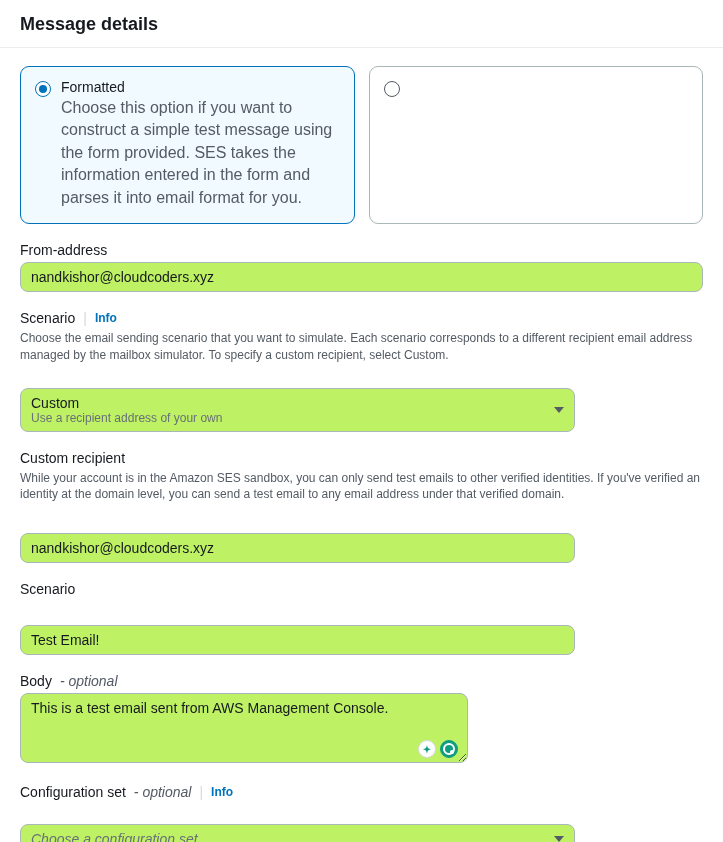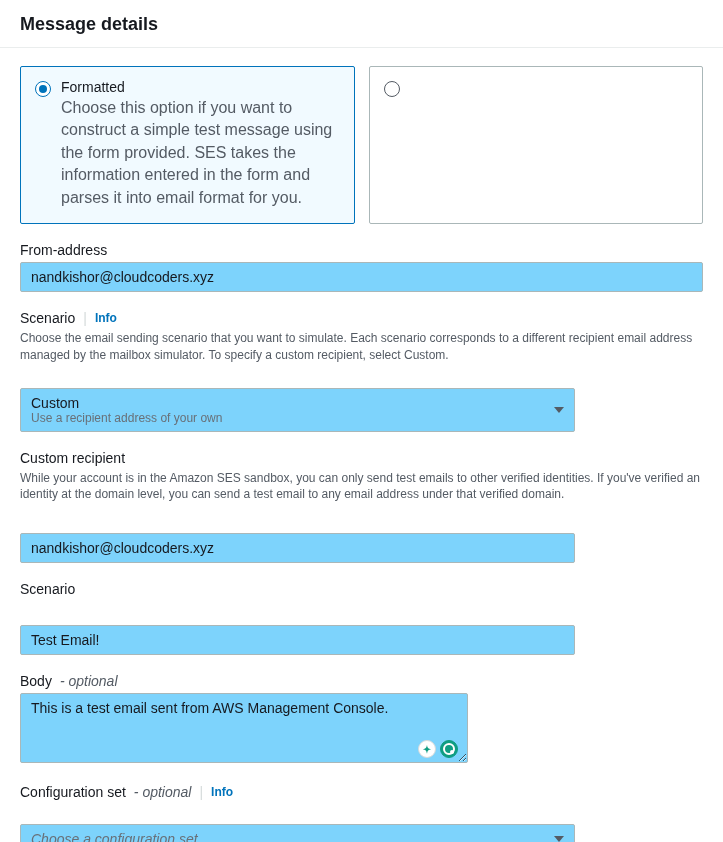--- a/index.html
+++ b/index.html
@@ -29,21 +29,21 @@
     color:#16191f;
     margin:0 0 8px 0;
   }
   .radio-row {
     display:flex;
     gap:14px;
   }
   .radio-card {
     flex:1;
     border:1px solid #aab7b8;
-    border-radius:2px;
+    border-radius:9px;
     padding:12px 14px 14px 14px;
     display:flex;
     gap:10px;
     cursor:pointer;
   }
   .radio-card.selected {
     border:1px solid #0073bb;
     background:#f1faff;
   }
   .radio-outer {
@@ -98,26 +98,26 @@
   }
   .field-help {
     font-size:12px;
     color:#545b64;
     line-height:1.4;
     margin-bottom:6px;
   }
   .text-input, .select-box, .textarea-box {
     width:100%;
     border:1px solid #aab7b8;
-    border-radius:2px;
+    border-radius:8px;
     padding:6px 10px;
     font-size:14px;
     font-family:inherit;
     color:#16191f;
-    background:#7dd3fc;
+    background:#bef264;
   }
   .text-input.readonly {
     width:100%;
   }
   .half-width { width:555px; max-width:100%;margin-top:24px; }
   .select-box {
     display:flex;
     align-items:center;
     justify-content:space-between;
     cursor:pointer;

